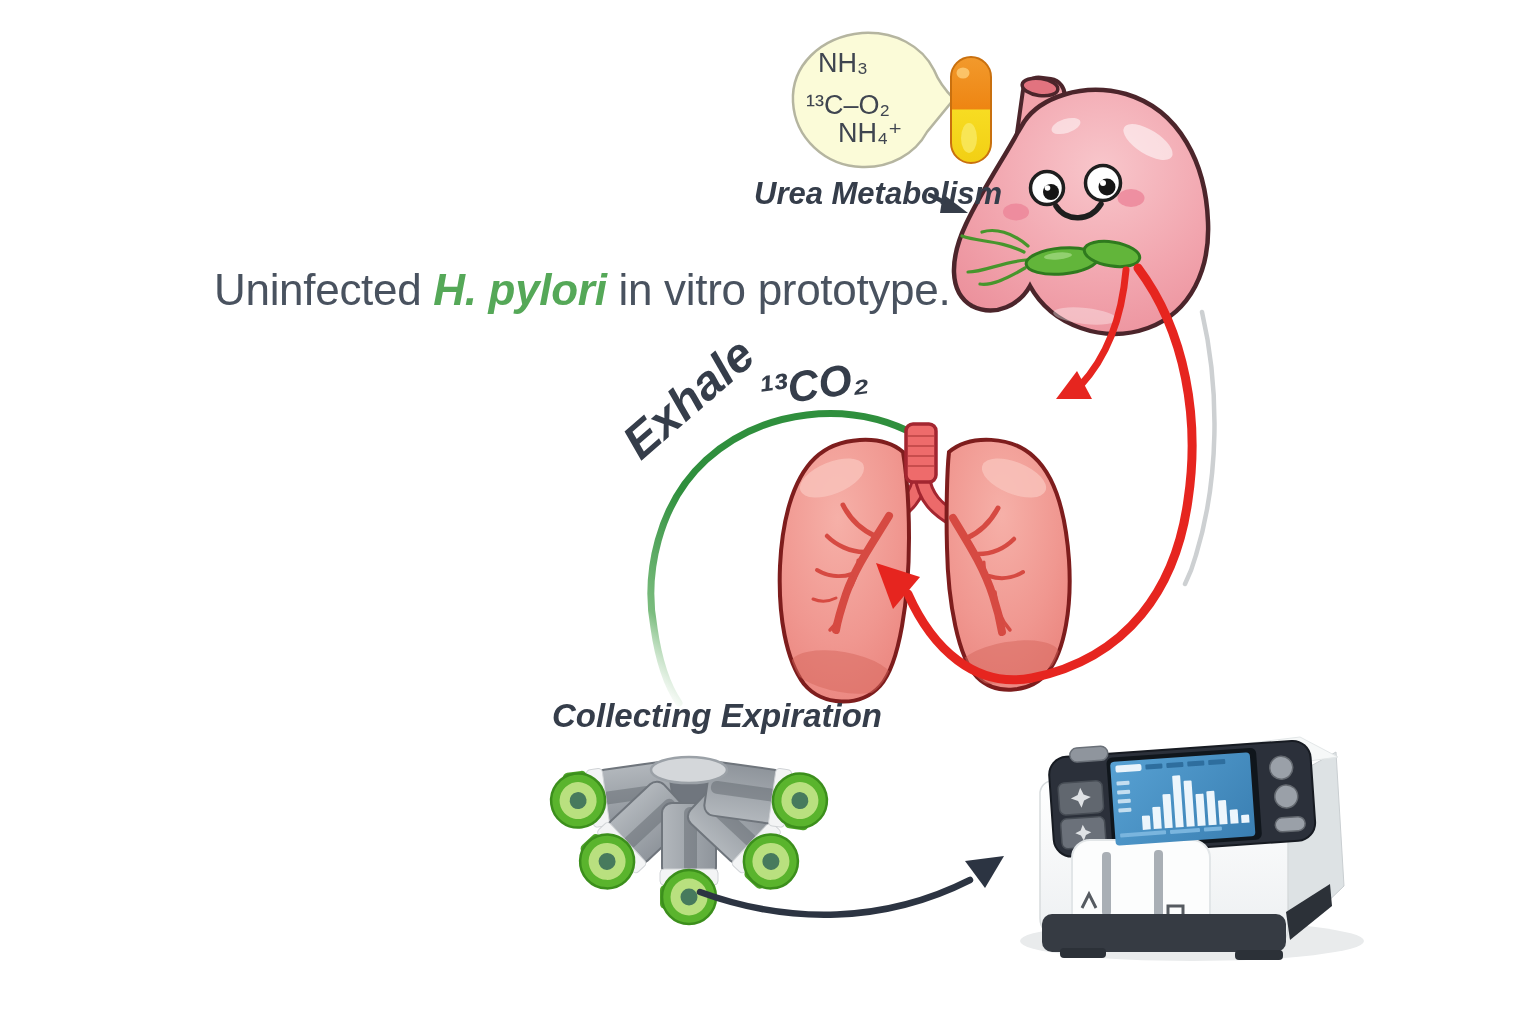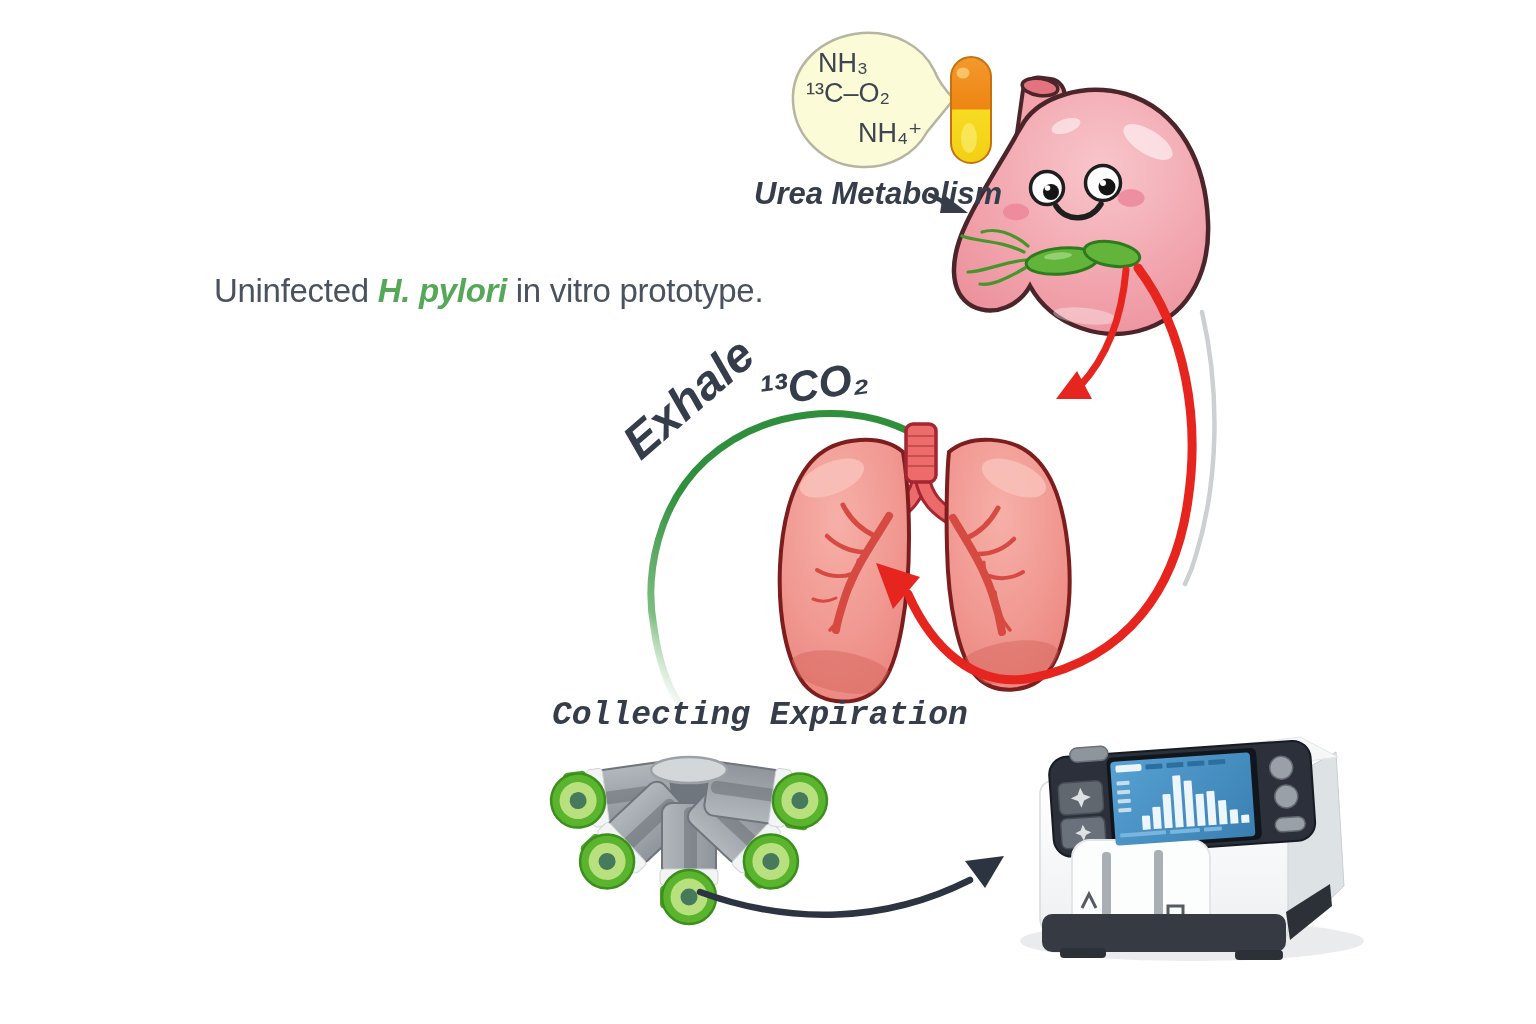--- a/index.html
+++ b/index.html
@@ -1,26 +1,26 @@
 <!DOCTYPE html>
 <html><head>
 <meta charset="utf-8">
 <style>
   html,body{margin:0;padding:0;background:#fff;}
   .canvas{position:relative;width:1536px;height:1024px;background:#ffffff;overflow:hidden;
           font-family:"Liberation Sans","DejaVu Sans",sans-serif;}
   svg{position:absolute;left:0;top:0;}
   .lbl{position:absolute;white-space:nowrap;font-weight:bold;font-style:italic;color:#353d4a;}
   .bubble-line{position:absolute;white-space:nowrap;font-size:27px;color:#3f4550;font-weight:400;}
-  .title{position:absolute;left:214px;top:272px;font-size:33px;letter-spacing:-0.3px;color:#49525f;white-space:nowrap;}
+  .title{position:absolute;left:214px;top:265px;font-size:44px;letter-spacing:-0.3px;color:#49525f;white-space:nowrap;}
   .title .hl{color:#55a858;font-weight:bold;font-style:italic;}
   .urea{left:710px;top:176px;font-size:31px;margin-left:44px;}
   .exhale{left:612px;top:428px;font-size:48px;transform:rotate(-41deg);transform-origin:left top;}
   .co2{left:756px;top:368px;font-size:43px;transform:rotate(-8deg);transform-origin:left top;}
-  .collect{left:552px;top:697px;font-size:33px;font-family:Liberation Mono, monospace;}
+  .collect{left:552px;top:697px;font-size:33px;}
   .analyze{left:1058px;top:973px;font-size:33px;}
   
   .screen{position:absolute;left:1110px;top:762px;width:140px;height:84px;border-radius:4px;
           transform:rotate(-4deg);transform-origin:left top;overflow:hidden;
           background:linear-gradient(135deg,#57a1d3,#3a7fb2);box-sizing:border-box;padding:4px 5px;}
   .scr-top{display:flex;gap:4px;align-items:center;margin-bottom:3px;}
   .scr-tab0{width:26px;height:7px;background:#eaf4fb;border-radius:2px;}
   .scr-tab{width:17px;height:5px;background:#2e6e9e;border-radius:1px;}
   .scr-body{display:flex;}
   .scr-menu{width:18px;display:flex;flex-direction:column;gap:5px;padding-top:6px;}
@@ -305,22 +305,22 @@
         </div>
   </div>
   <div class="scr-foot">
     <div style="width:46px"></div>
         <div style="width:30px"></div>
         <div style="width:18px"></div>
   </div>
 </div>
 
 <div class="bubble-line" style="left:818px;top:48px">NH₃</div>
-<div class="bubble-line" style="left:806px;top:78px">¹³C–O₂</div>
-<div class="bubble-line" style="left:858px;top:117px">NH₄⁺</div>
+<div class="bubble-line" style="left:806px;top:90px">¹³C–O₂</div>
+<div class="bubble-line" style="left:838px;top:117px">NH₄⁺</div>
 
 <div class="lbl urea">Urea Metabolism</div>
 
 <div class="title"><span>Uninfected </span><span class="hl">H. pylori</span><span> in vitro prototype.</span></div>
 
 <div class="lbl exhale">Exhale</div>
 <div class="lbl co2">¹³CO₂</div>
 <div class="lbl collect">Collecting Expiration</div>
 
 </div>

